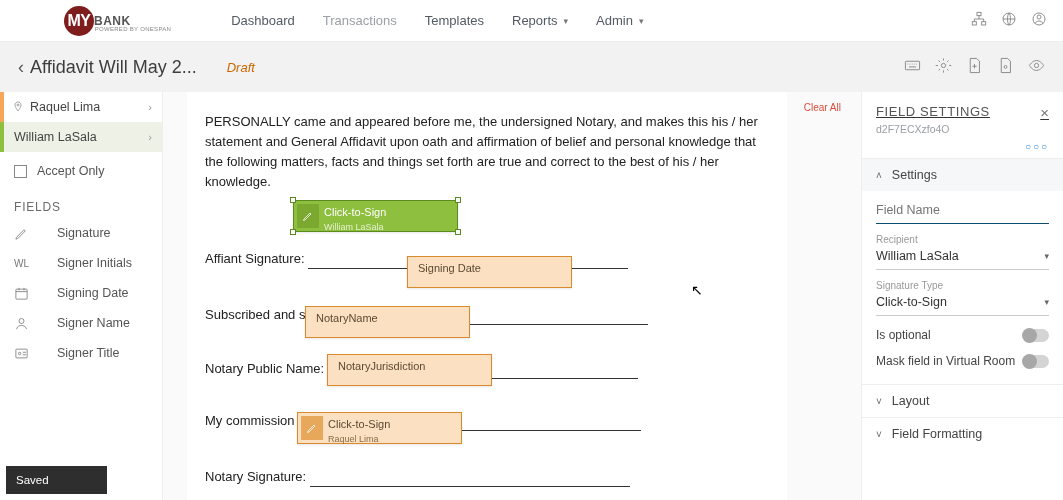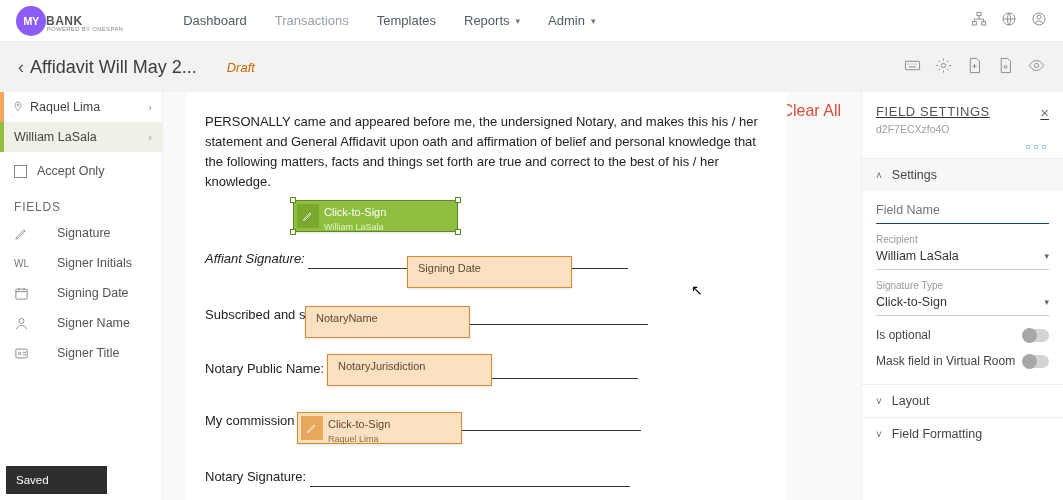--- a/index.html
+++ b/index.html
@@ -2,21 +2,21 @@
 <html><head>
 <meta charset="utf-8">
 <style>
   * { box-sizing: border-box; margin: 0; padding: 0; font-family: "Segoe UI", Arial, sans-serif; }
 
   body { width: 1063px; height: 500px; overflow: hidden; background: #fff; color: #333; font-size: 13px; }
 
   
   .topnav { height: 42px; display: flex; align-items: center; padding: 0 16px; border-bottom: 1px solid #eee; }
   .logo { display: flex; align-items: center; margin-right: 24px; }
-  .logo-badge { width: 30px; height: 30px; border-radius: 50%; background: #8b5cf6; color: #fff; font-weight: 700; font-size: 11px; display: flex; align-items: center; justify-content: center; letter-spacing: -0.5px; }
+  .logo-badge { width: 30px; height: 30px; border-radius: 50%; background: #7f1d1d; color: #fff; font-weight: 700; font-size: 16px; display: flex; align-items: center; justify-content: center; letter-spacing: -0.5px; margin-left: 48px; }
   .logo-text { font-size: 12px; font-weight: 700; color: #555; margin-left: 0; letter-spacing: 0.5px; }
   .logo-sub { font-size: 6px; color: #888; position: relative; top: 8px; left: -36px; letter-spacing: 0.3px; }
   .nav-links { display: flex; gap: 28px; align-items: center; flex: 1; }
   .nav-link { color: #525a63; font-size: 13px; cursor: pointer; display:flex; align-items:center; gap:6px;}
   .nav-link.active { color: #9aa0a6; }
   .nav-caret { font-size: 9px; color:#777; }
   .nav-right { display: flex; gap: 14px; align-items: center; }
   .nav-right svg { width: 16px; height: 16px; stroke: #888; fill: none; stroke-width: 1.4; }
 
   
@@ -50,21 +50,21 @@
   .accept-box{ width:13px; height:13px; border:1.3px solid #888;}
   .fields-head{ padding: 10px 14px 4px; font-size:12px; letter-spacing:0.8px; color:#6b6b6b;}
   .field-tool{ height:30px; display:flex; align-items:center; gap:28px; padding:0 14px; font-size:12.5px; color:#555; cursor:grab;}
   .field-tool svg{width:15px;height:15px;stroke:#777;fill:none;stroke-width:1.3;}
   .wl-badge{ font-size:10px; color:#777; width:15px; text-align:center;}
 
   
   .doc-toolbar{ position:absolute; top:6px; left:50%; transform:translateX(-50%); display:flex; align-items:center; gap:14px; font-size:12px; color:#555; background:#fff; padding:4px 12px; }
   .doc-toolbar svg{width:14px;height:14px;stroke:#777;fill:none;stroke-width:1.4;}
   .page-input{ width:24px; text-align:center; border:none; background:transparent; font-size:12.5px; color:#333;}
-  .clear-all{ position:absolute; top:10px; right:20px; font-size:16px; color:#d94b3a; cursor:pointer;}
+  .clear-all{ position:absolute; top:10px; right:20px; font-size:10px; color:#d94b3a; cursor:pointer;}
   .page{ position:absolute; left:24px; top:0; width:600px; background:#fff; padding:20px 18px 40px; line-height:1.55; font-size:13px; color:#222;}
   .bodyline{ margin: 10px 0; }
   .underline{ display:inline-block; border-bottom:1px solid #333; height:14px; vertical-align:bottom;}
   .fldtag{ position:absolute; border:1px solid #d98a2e; background:#fbe0c1; padding:3px 8px 3px 30px; font-size:11px; color:#5b4a33; box-shadow:0 1px 2px rgba(0,0,0,.1);}
   .fldtag .sub{ font-size:9px; color:#8b6e46; display:block;}
   .fldtag .ico{ position:absolute; left:3px; top:3px; bottom:3px; width:22px; background:#e8a85b; display:flex;align-items:center;justify-content:center;}
   .fldtag .ico svg{width:12px;height:12px;stroke:#fff;fill:none;stroke-width:1.5;}
   .fldtag.selected{ background:#8fbf3f; border:1px solid #5a8b1e;}
   .fldtag.selected .ico{ background:#7ba930;}
   .fldtag.selected .sub{ color:#e6f0d0;}
@@ -242,21 +242,21 @@
             <circle cx="10" cy="10" r="7"></circle>
             <path d="M15 15l5 5M7 10h6"></path>
           </svg></span>
       <input class="page-input" value="1" style="">
     </div>
     <span class="clear-all">Clear All</span>
 
     <div class="page">
       <p>PERSONALLY came and appeared before me, the undersigned Notary, and makes this his / her statement and General Affidavit upon oath and affirmation of belief and personal knowledge that the following matters, facts and things set forth are true and correct to the best of his / her knowledge.</p>
 
-      <p class="bodyline" style="margin-top:56px;font-style:italic;"><span>Affiant Signature:</span> <span class="underline" style="width:320px"></span></p>
+      <p class="bodyline" style="margin-top:56px;"><span>Affiant Signature:</span> <span class="underline" style="width:320px"></span></p>
       <p class="bodyline" style="margin-top:36px;"><span>Subscribed and sworn to before me this</span> <span class="underline" style="width:210px"></span></p>
       <p class="bodyline" style="margin-top:34px;"><span>Notary Public Name:</span> <span class="underline" style="width:310px"></span></p>
       <p class="bodyline" style="margin-top:32px;"><span>My commission number</span> <span class="underline" style="width:295px"></span></p>
       <p class="bodyline" style="margin-top:36px;"><span>Notary Signature:</span> <span class="underline" style="width:320px"></span></p>
 
       <div class="fldtag selected" style="left:106px; top:108px; width:165px; height:32px;">
         <span class="handle" style="left:-4px;top:-4px"></span>
         <span class="handle" style="right:-4px;top:-4px"></span>
         <span class="handle" style="left:-4px;bottom:-4px"></span>
         <span class="handle" style="right:-4px;bottom:-4px"></span>

